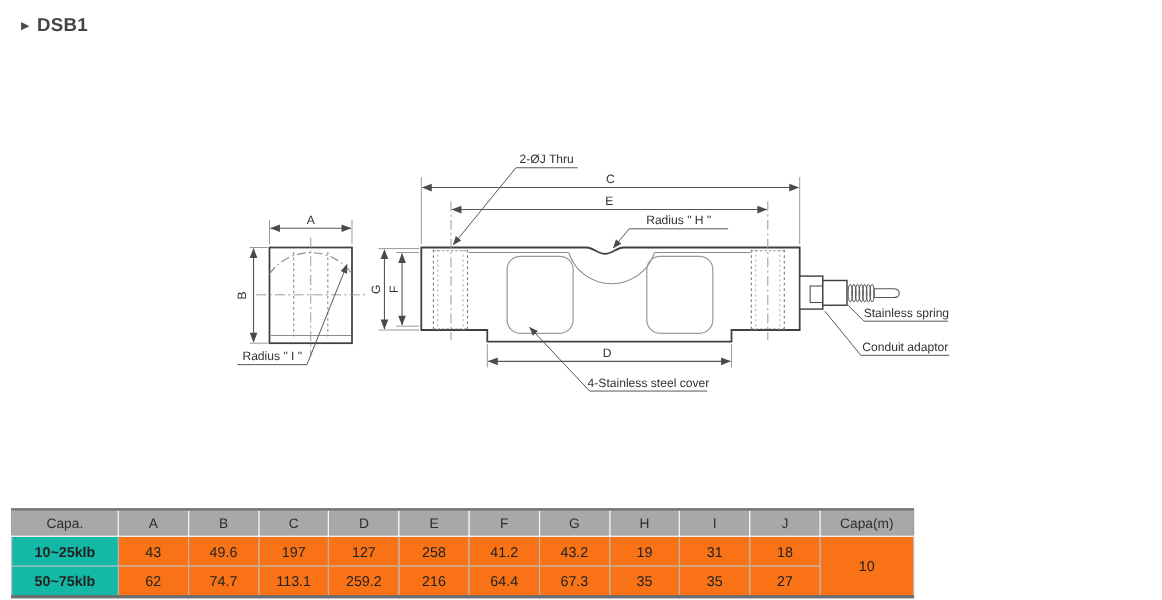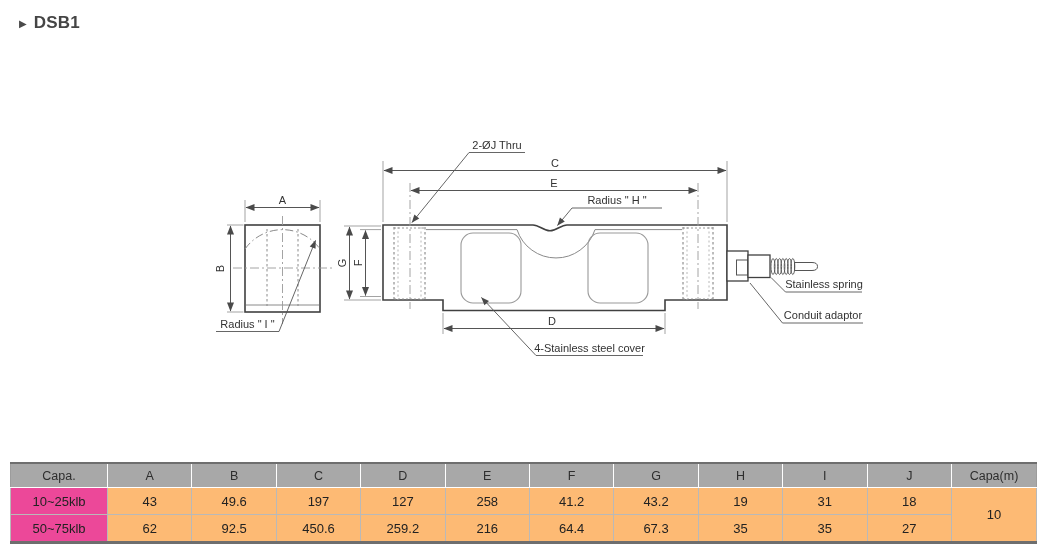--- a/index.html
+++ b/index.html
@@ -6,30 +6,30 @@
   body { width:1056px; height:545px; overflow:hidden; font-family:"Liberation Sans",sans-serif; }
   .canvas { position:relative; width:1056px; height:545px; background:#ffffff; }
 
   .title-row { position:absolute; left:19px; top:13px; display:flex; align-items:center; gap:7px; color:#454545; }
   .marker { font-size:10px; line-height:1; color:#4a4a4a; transform:translateY(1px); }
   .title-text { font-size:17px; font-weight:bold; letter-spacing:.2px; color:#454545; }
 
   svg.drawing { position:absolute; left:0; top:0; }
   svg.drawing text { font-family:"Liberation Sans",sans-serif; font-size:11px; fill:#323232; }
 
-  table.dims { position:absolute; left:10px; top:462px; width:1027px;
+  table.dims { position:absolute; left:10px; top:462px; width:821px;
     border-collapse:collapse; table-layout:fixed; text-align:center;
     border-top:2px solid #6e6e6e; border-bottom:3px solid #6e6e6e;
     border-left:1px solid #9c9c9c; border-right:1px solid #9c9c9c; }
   table.dims th { background:#a8a8a8; height:23px; font-size:12.5px; font-weight:normal; color:#2e2e2e;
     border-right:1.5px solid #ffffff; border-bottom:1.5px solid #ffffff; padding:0; }
   table.dims th:last-child { border-right:0; }
-  table.dims td { background:#fdba74; height:26px; font-size:13px; color:#222222;
+  table.dims td { background:#f97316; height:26px; font-size:13px; color:#222222;
     border:1px solid #b9b9b9; padding:0; }
-  table.dims td.capa { background:#ec4899; }
+  table.dims td.capa { background:#14b8a6;font-weight:bold; }
 </style>
 </head>
 <body>
 
 <div class="canvas">
 
   <div class="title-row">
     <span class="marker">▶</span>
     <span class="title-text">DSB1</span>
   </div>
@@ -225,22 +225,22 @@
         <td>41.2</td>
         <td>43.2</td>
         <td>19</td>
         <td>31</td>
         <td>18</td>
         <td rowspan="2">10</td>
       </tr>
       <tr>
         <td class="capa">50~75klb</td>
         <td>62</td>
-        <td>92.5</td>
-        <td>450.6</td>
+        <td>74.7</td>
+        <td>113.1</td>
         <td>259.2</td>
         <td>216</td>
         <td>64.4</td>
         <td>67.3</td>
         <td>35</td>
         <td>35</td>
         <td>27</td>
       </tr>
     </tbody>
   </table>

